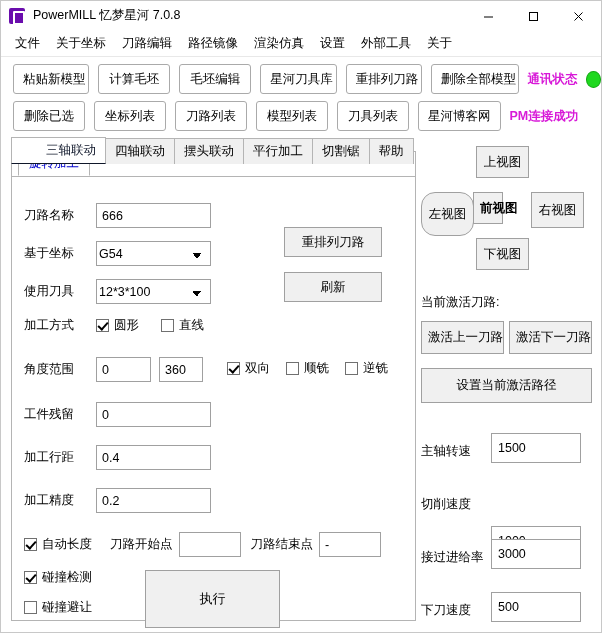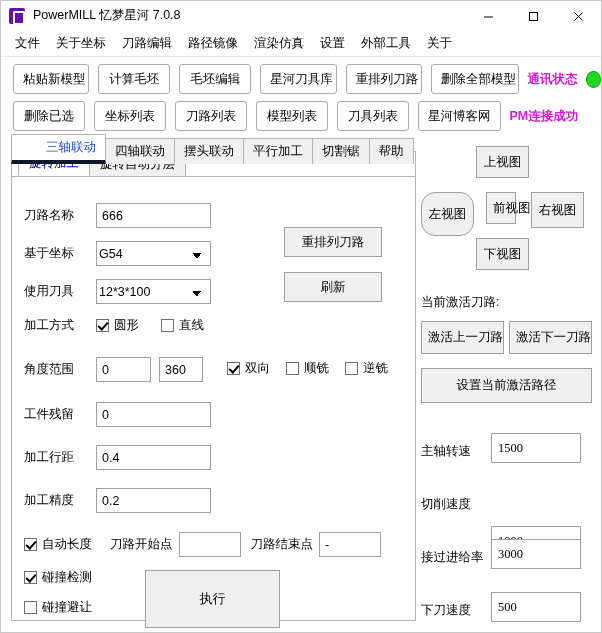--- a/index.html
+++ b/index.html
@@ -137,22 +137,22 @@
     border: 1px solid #b4b4b4;
     border-bottom: none;
     background: #f0f0f0;
     margin-right: -1px;
     cursor: default;
     white-space: nowrap;
     color: #000;
   }
   .maintab.active {
     background: #ffffff;
-    color: #1d4ed8;
-    border-bottom: 4px solid #0f172a;
+    color: #0f172a;
+    border-bottom: 1px solid #0f172a;
     position: relative;
     z-index: 2;
     padding-left: 34px;
   }
 
   
   .panel {
     position: absolute;
     left: 10px; top: 150px;
     width: 405px; height: 470px;
@@ -271,21 +271,21 @@
     font-size: 12.5px;
     color: #000;
     white-space: nowrap;
   }
   .rin {
     position: absolute;
     border: 1px solid #a0a0a0;
     background: #fff;
     height: 30px;
     font-size: 12.5px;
-    font-family: Liberation Serif, serif;
+    font-family: Liberation Sans, sans-serif;
     padding: 0 6px;
     color: #000;
     outline: none;
   }
 </style>
 </head>
 <body>
 
 <div id="app">
 
@@ -349,21 +349,20 @@
     <div class="maintab">四轴联动</div>
     <div class="maintab">摆头联动</div>
     <div class="maintab">平行加工</div>
     <div class="maintab">切割锯</div>
     <div class="maintab">帮助</div>
   </div>
 
   <div class="panel">
     <div class="subtabs">
       <div class="subtab active">旋转加工</div>
-      <div class="subtab">旋转自动分层</div>
     </div>
     <div class="subtab-sep"></div>
 
     <div class="form">
 
       <div class="frow" style="left:12px; top:26px;">
         <span class="flabel" style="width:72px;">刀路名称</span>
         <input class="fin" style="width: 115px;" value="666">
       </div>
 
@@ -456,21 +455,21 @@
       <button class="pbtn" style="position:absolute; left:272px; top:50px; width:98px; height:30px;">重排列刀路</button>
       <button class="pbtn" style="position:absolute; left:272px; top:95px; width:98px; height:30px;">刷新</button>
 
       <button class="pbtn" style="position:absolute; left:133px; top:393px; width:135px; height:58px; font-size:13px;">执行</button>
     </div>
   </div>
 
   <div class="right">
     <button class="rbtn" style="left:55px; top:0px; width:53px; height:32px;">上视图</button>
     <button class="rbtn" style="left:0px; top:46px; width:53px; height:44px;border-radius:14px;">左视图</button>
-    <button class="rbtn" style="left:65px; top:46px; width:30px; height:32px;">前视图</button>
+    <button class="rbtn" style="left:52px; top:46px; width:30px; height:32px;font-weight:bold;">前视图</button>
     <button class="rbtn" style="left:110px; top:46px; width:53px; height:36px;">右视图</button>
     <button class="rbtn" style="left:55px; top:92px; width:53px; height:32px;">下视图</button>
 
     <div class="rlabel" style="left:0px; top:148px;">当前激活刀路:</div>
 
     <button class="rbtn" style="left:0px; top:175px; width:83px; height:33px;">激活上一刀路</button>
     <button class="rbtn" style="left:88px; top:175px; width:83px; height:33px;">激活下一刀路</button>
     <button class="rbtn" style="left:0px; top:222px; width:171px; height:35px;">设置当前激活路径</button>
 
     <div class="rlabel" style="left:0px; top:297px;">主轴转速</div>

